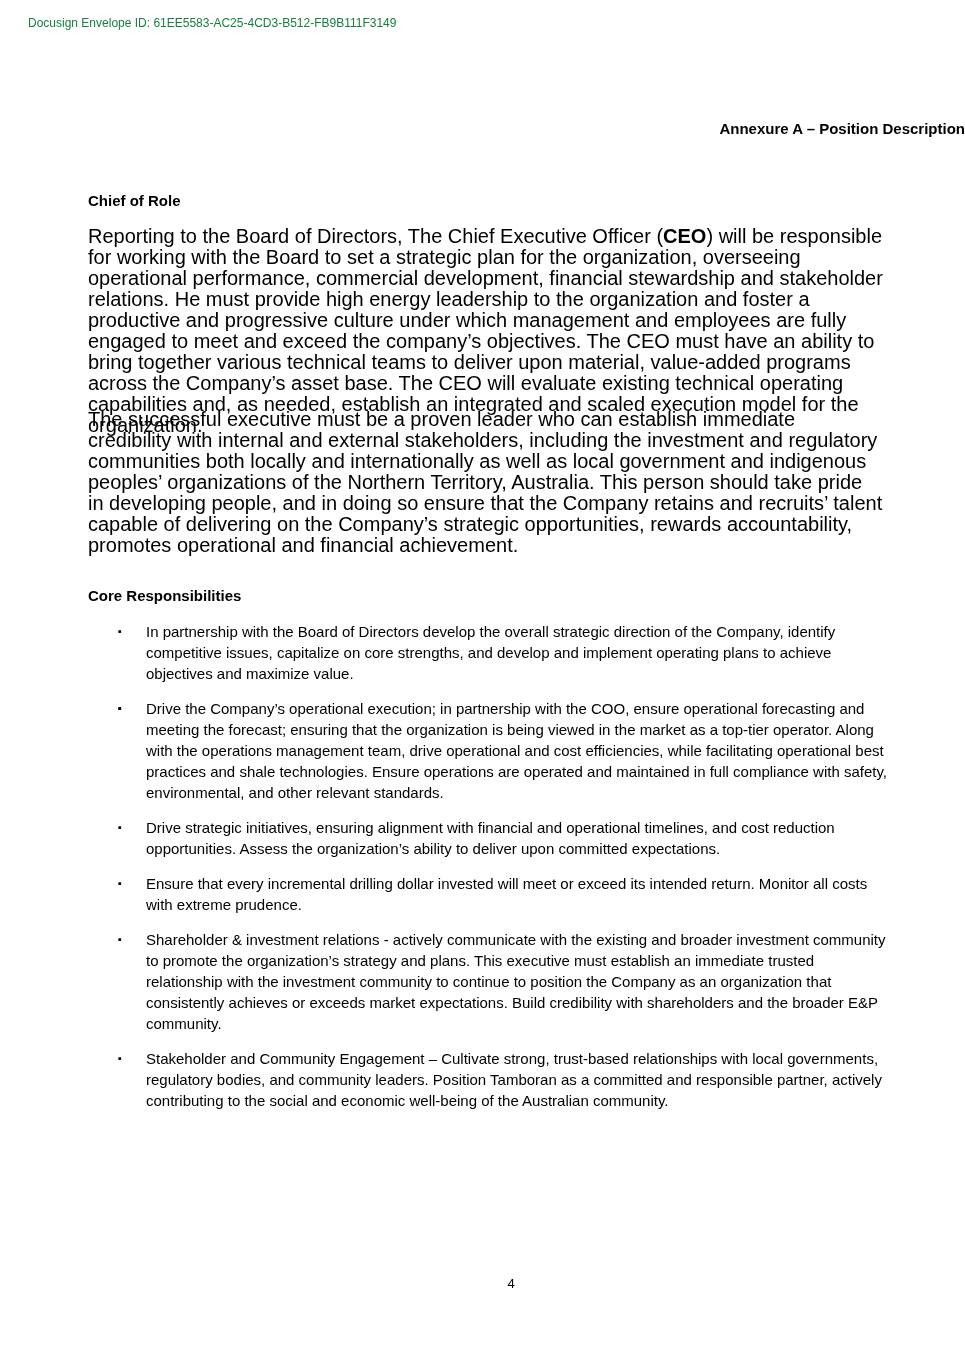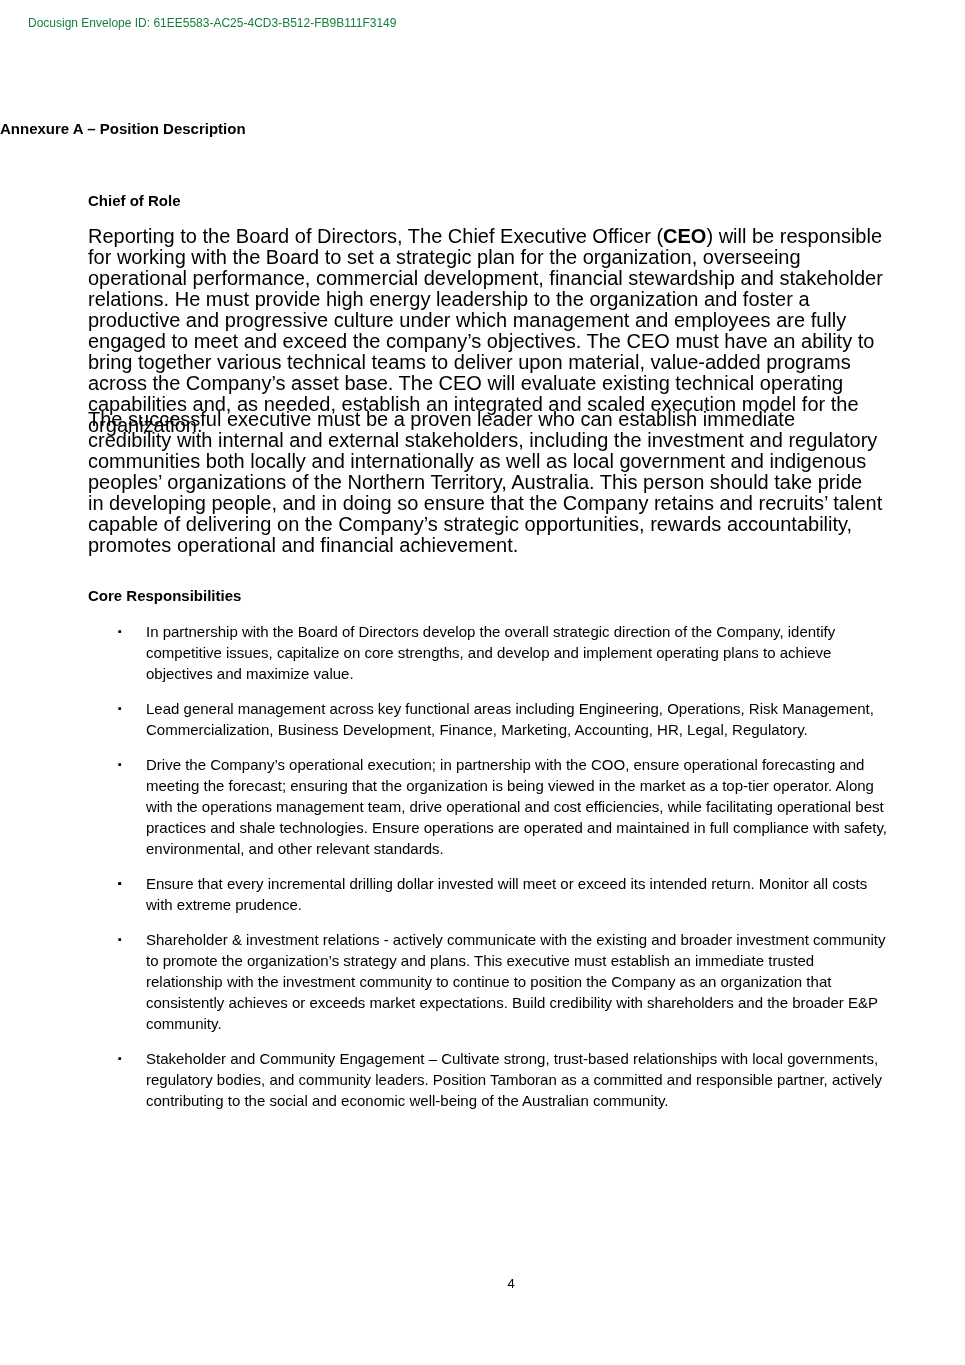--- a/index.html
+++ b/index.html
@@ -22,21 +22,21 @@
     font-size: 12px;
     line-height: 16px;
     color: #15803d;
     white-space: nowrap;
   }
   .title {
     position: absolute;
     left: 0;
     width: 965px;
     top: 119px;
-    text-align: left;
+    text-align: right;
     font-weight: bold;
     font-size: 15px;
     line-height: 20px;
   }
   .section-heading {
     position: absolute;
     left: 88px;
     font-weight: bold;
     font-size: 15px;
     line-height: 20px;
@@ -98,28 +98,28 @@
 
 <div class="section-heading" style="top:586px;">Core Responsibilities</div>
 
 <ul class="bullets">
   <li class="bullet-item">
     <span class="bullet-marker">▪</span>
     <span>In partnership with the Board of Directors develop the overall strategic direction of the Company, identify competitive issues, capitalize on core strengths, and develop and implement operating plans to achieve objectives and maximize value.</span>
   </li>
   <li class="bullet-item">
     <span class="bullet-marker">▪</span>
-    <span>Lead general management across key functional areas including Engineering, Operations, Risk Management, Commercialization, Business Development, Finance, Marketing, Accounting, HR, Legal, Regulatory.</span>
   </li>
   <li class="bullet-item">
     <span class="bullet-marker">▪</span>
     <span>Drive the Company’s operational execution; in partnership with the COO, ensure operational forecasting and meeting the forecast; ensuring that the organization is being viewed in the market as a top-tier operator. Along with the operations management team, drive operational and cost efficiencies, while facilitating operational best practices and shale technologies. Ensure operations are operated and maintained in full compliance with safety, environmental, and other relevant standards.</span>
   </li>
   <li class="bullet-item">
     <span class="bullet-marker">▪</span>
+    <span>Drive strategic initiatives, ensuring alignment with financial and operational timelines, and cost reduction opportunities.  Assess the organization’s ability to deliver upon committed expectations.</span>
   </li>
   <li class="bullet-item">
     <span class="bullet-marker">▪</span>
     <span>Ensure that every incremental drilling dollar invested will meet or exceed its intended return. Monitor all costs with extreme prudence.</span>
   </li>
   <li class="bullet-item">
     <span class="bullet-marker">▪</span>
     <span>Shareholder &amp; investment relations - actively communicate with the existing and broader investment community to promote the organization’s strategy and plans. This executive must establish an immediate trusted relationship with the investment community to continue to position the Company as an organization that consistently achieves or exceeds market expectations. Build credibility with shareholders and the broader E&amp;P community.</span>
   </li>
   <li class="bullet-item">

